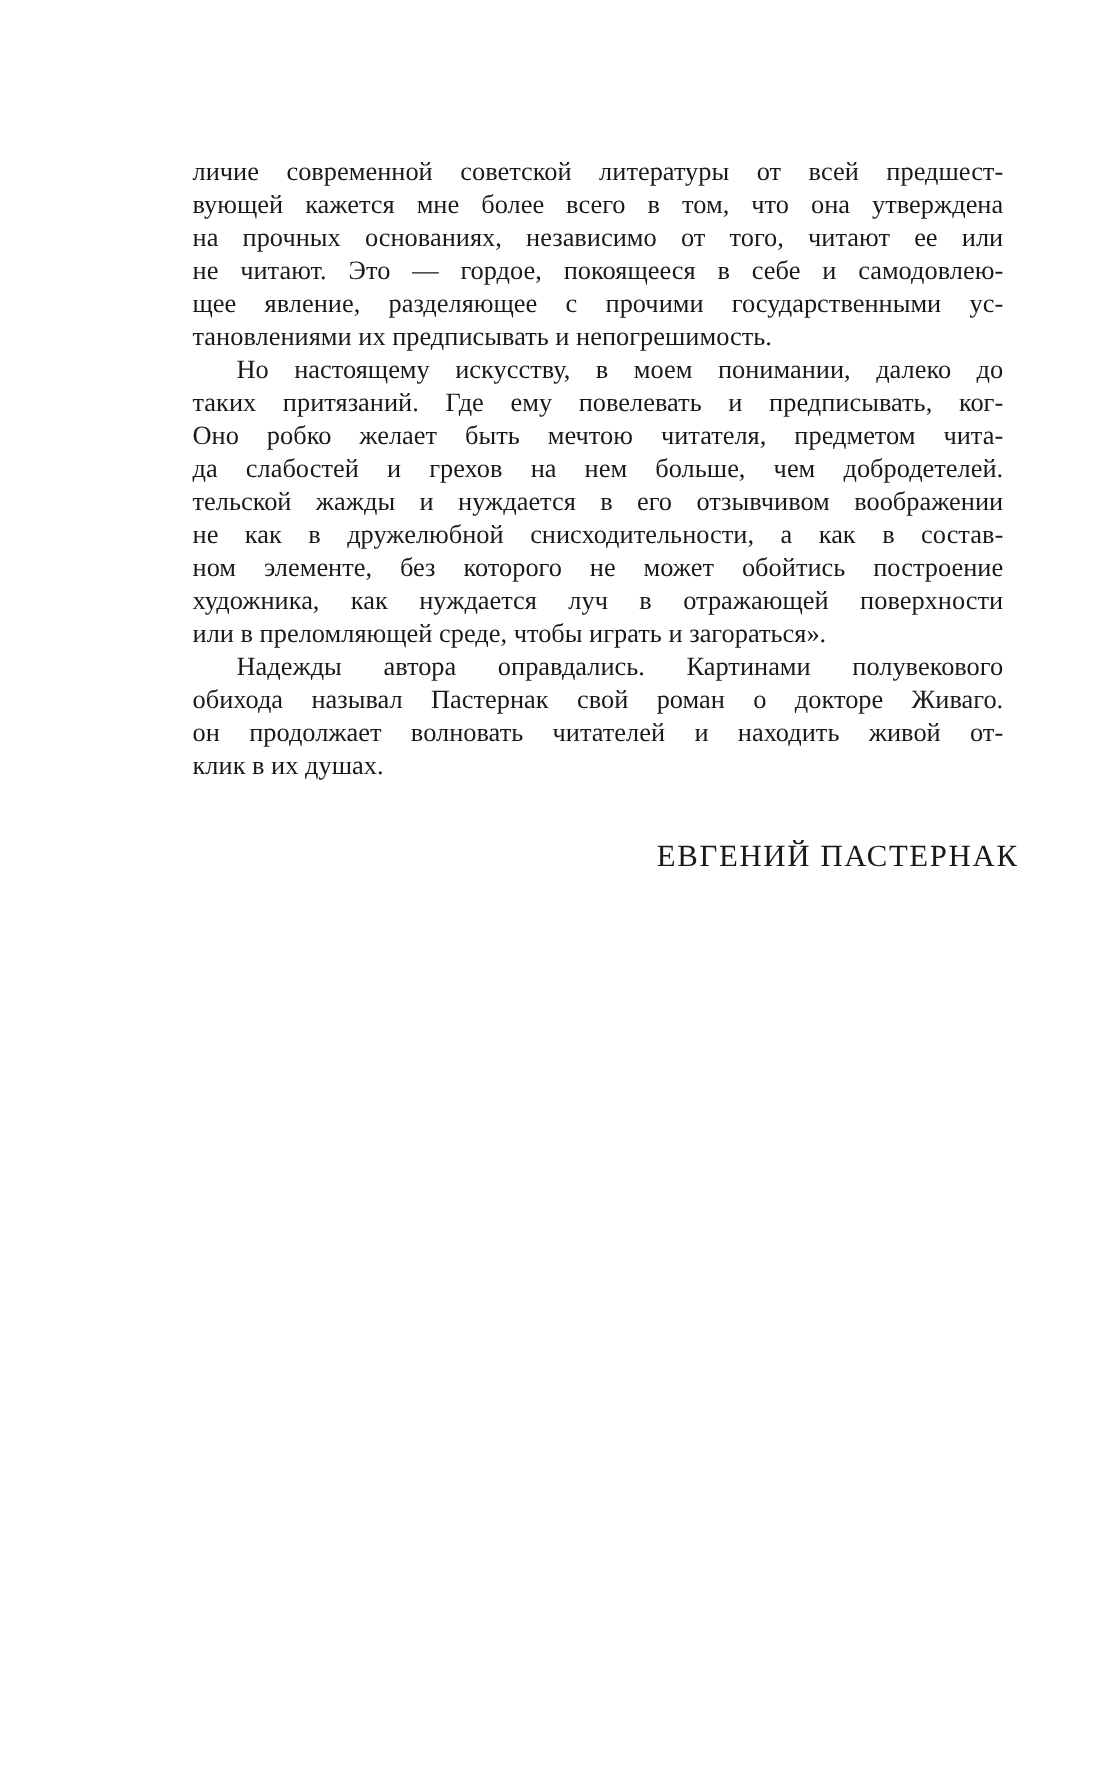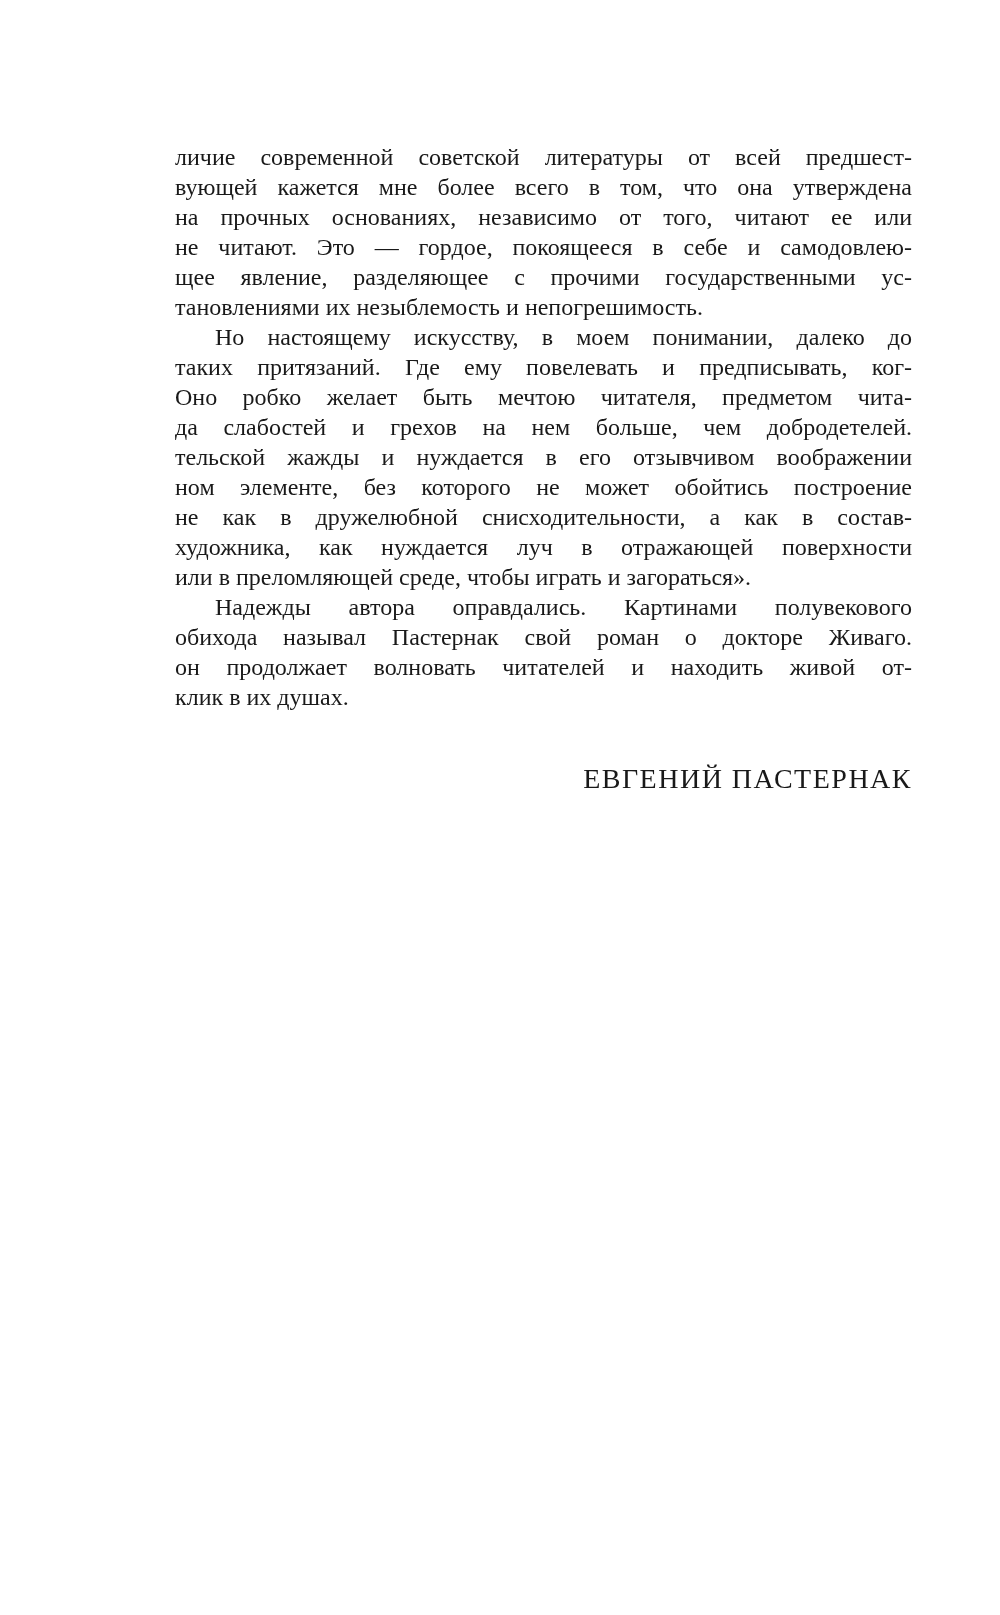--- a/index.html
+++ b/index.html
@@ -32,48 +32,48 @@
   .line.para-end {
     text-align: left;
     text-align-last: left;
   }
   .line.para-start {
     text-indent: 40px;
     font-family: Liberation Serif, serif;
   }
   .signature {
     position: absolute;
-    left: 175px;
+    left: 189px;
     top: 764px;
     width: 737px;
     text-align: right;
     font-size: 28px;
     line-height: 30px;
     letter-spacing: 1.5px;
     color: #191919;
   }
 </style>
 </head>
 <body>
 
 <div class="book-page">
   <div class="page-text">
       <div class="line">личие современной советской литературы от всей предшест-</div>
       <div class="line">вующей кажется мне более всего в том, что она утверждена</div>
       <div class="line">на прочных основаниях, независимо от того, читают ее или</div>
       <div class="line">не читают. Это — гордое, покоящееся в себе и самодовлею-</div>
       <div class="line">щее явление, разделяющее с прочими государственными ус-</div>
-      <div class="line para-end">тановлениями их незыблемость и непогрешимость.</div>
+      <div class="line para-end">тановлениями их предписывать и непогрешимость.</div>
       <div class="line para-start">Но настоящему искусству, в моем понимании, далеко до</div>
       <div class="line">таких притязаний. Где ему повелевать и предписывать, ког-</div>
       <div class="line">Оно робко желает быть мечтою читателя, предметом чита-</div>
       <div class="line">да слабостей и грехов на нем больше, чем добродетелей.</div>
       <div class="line">тельской жажды и нуждается в его отзывчивом воображении</div>
+      <div class="line">не как в дружелюбной снисходительности, а как в состав-</div>
       <div class="line">ном элементе, без которого не может обойтись построение</div>
-      <div class="line">не как в дружелюбной снисходительности, а как в состав-</div>
       <div class="line">художника, как нуждается луч в отражающей поверхности</div>
       <div class="line para-end">или в преломляющей среде, чтобы играть и загораться».</div>
       <div class="line para-start">Надежды автора оправдались. Картинами полувекового</div>
       <div class="line">обихода называл Пастернак свой роман о докторе Живаго.</div>
       <div class="line">он продолжает волновать читателей и находить живой от-</div>
       <div class="line para-end">клик в их душах.</div>
     </div>
   <div class="signature">ЕВГЕНИЙ ПАСТЕРНАК</div>
 </div>
 

